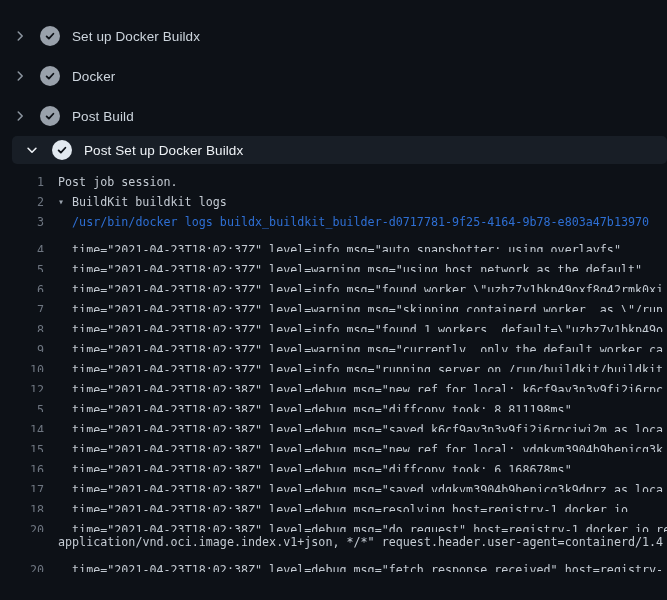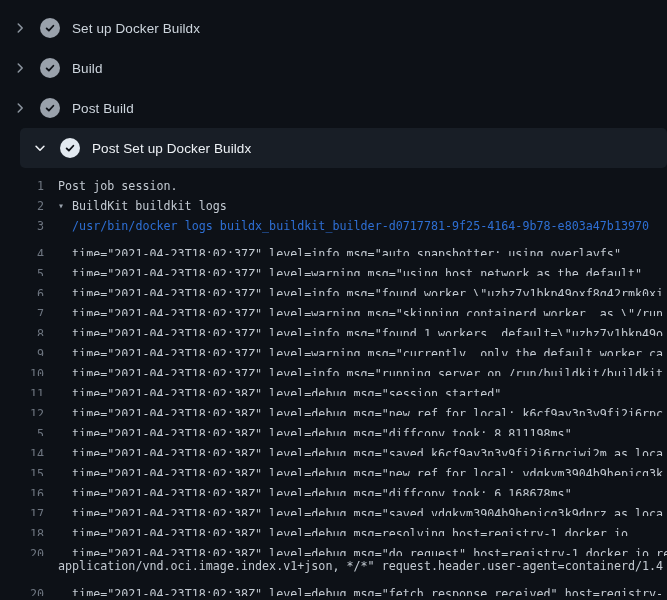--- a/index.html
+++ b/index.html
@@ -4,23 +4,23 @@
 <style>
   :root{
     --bg:#0d1117; --header-bg:#181e26; --label:#cdd5dd; --label-active:#eef2f6;
     --chev:#8b949e; --circle:#99a1ab; --circle-active:#e2e9f0; --checkmark:#0d1117;
     --log-text:#c3cad2; --num:#6e7681; --cmd:#2e6fd4; --tri:#9aa3ad;
   }
   *{margin:0;padding:0;box-sizing:border-box;}
   html,body{width:667px;height:600px;overflow:hidden;}
   body{background:var(--bg);font-family:"Liberation Sans",sans-serif;}
 
-  .steps{padding-top:8px;}
+  .steps{padding-top:16px;}
   .step{display:flex;align-items:center;height:40px;padding-left:12px;cursor:pointer;}
-  .step.expanded{height:40px;background:var(--header-bg);border-radius:5px;margin-left:20px;}
+  .step.expanded{height:28px;background:var(--header-bg);border-radius:5px;margin-left:12px;}
   .chev{width:16px;height:16px;display:inline-flex;align-items:center;justify-content:center;flex:0 0 16px;}
   .chev svg{display:block;}
   .check{width:20px;height:20px;border-radius:50%;background:var(--circle);display:inline-flex;
          align-items:center;justify-content:center;margin-left:12px;flex:0 0 20px;}
   .step.expanded .check{background:var(--circle-active);}
   .step .label{margin-left:12px;font-size:13.5px;color:var(--label);letter-spacing:.1px;}
   .step.expanded .label{color:var(--label-active);font-weight:500;}
 
   .log{padding-top:8px;font-family:"DejaVu Sans Mono","Liberation Mono",monospace;
        font-size:11.7px;line-height:20px;}
@@ -54,21 +54,21 @@
     <span class="chev">
           <svg width="14" height="14" viewBox="0 0 16 16">
             <path fill="none" stroke="#8b949e" stroke-width="1.8" stroke-linecap="round" stroke-linejoin="round" d="M6 3.5L10.5 8L6 12.5"></path>
           </svg>
         </span>
     <span class="check">
       <svg width="12" height="12" viewBox="0 0 16 16">
         <path fill="none" stroke="#0d1117" stroke-width="2.4" stroke-linecap="round" stroke-linejoin="round" d="M3.5 8.5l3 3L12.5 5"></path>
       </svg>
     </span>
-    <span class="label">Build</span>
+    <span class="label">Docker</span>
   </div>
 
   <div class="step">
     <span class="chev">
           <svg width="14" height="14" viewBox="0 0 16 16">
             <path fill="none" stroke="#8b949e" stroke-width="1.8" stroke-linecap="round" stroke-linejoin="round" d="M6 3.5L10.5 8L6 12.5"></path>
           </svg>
         </span>
     <span class="check">
       <svg width="12" height="12" viewBox="0 0 16 16">
@@ -137,24 +137,20 @@
   <div class="row log">
     <span class="num">9</span>
     <span class="txt">  time="2021-04-23T18:02:37Z" level=warning msg="currently, only the default worker ca</span>
   </div>
 
   <div class="row log">
     <span class="num">10</span>
     <span class="txt">  time="2021-04-23T18:02:37Z" level=info msg="running server on /run/buildkit/buildkit</span>
   </div>
 
-  <div class="row log">
-    <span class="num">11</span>
-    <span class="txt">  time="2021-04-23T18:02:38Z" level=debug msg="session started"</span>
-  </div>
 
   <div class="row log">
     <span class="num">12</span>
     <span class="txt">  time="2021-04-23T18:02:38Z" level=debug msg="new ref for local: k6cf9av3n3y9fi2i6rpc</span>
   </div>
 
   <div class="row log">
     <span class="num">5</span>
     <span class="txt">  time="2021-04-23T18:02:38Z" level=debug msg="diffcopy took: 8.811198ms"</span>
   </div>

